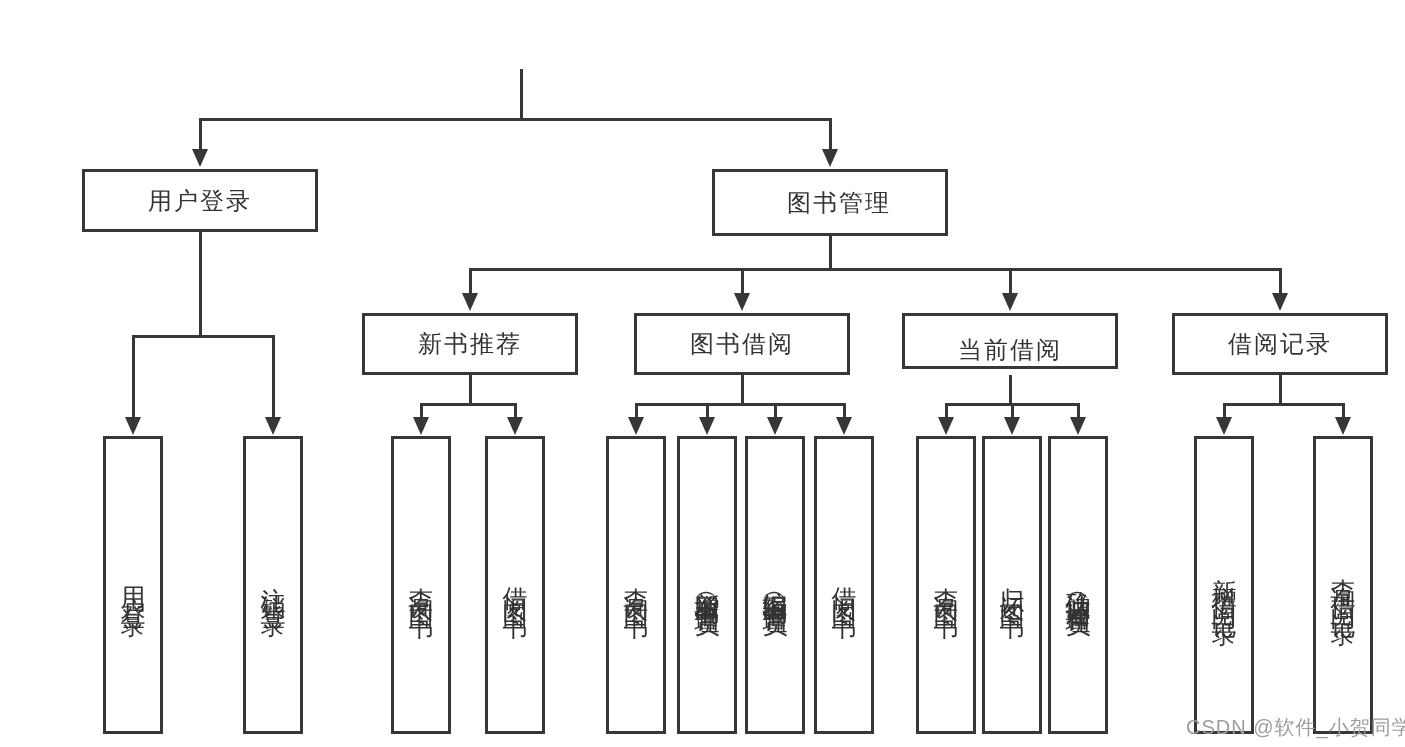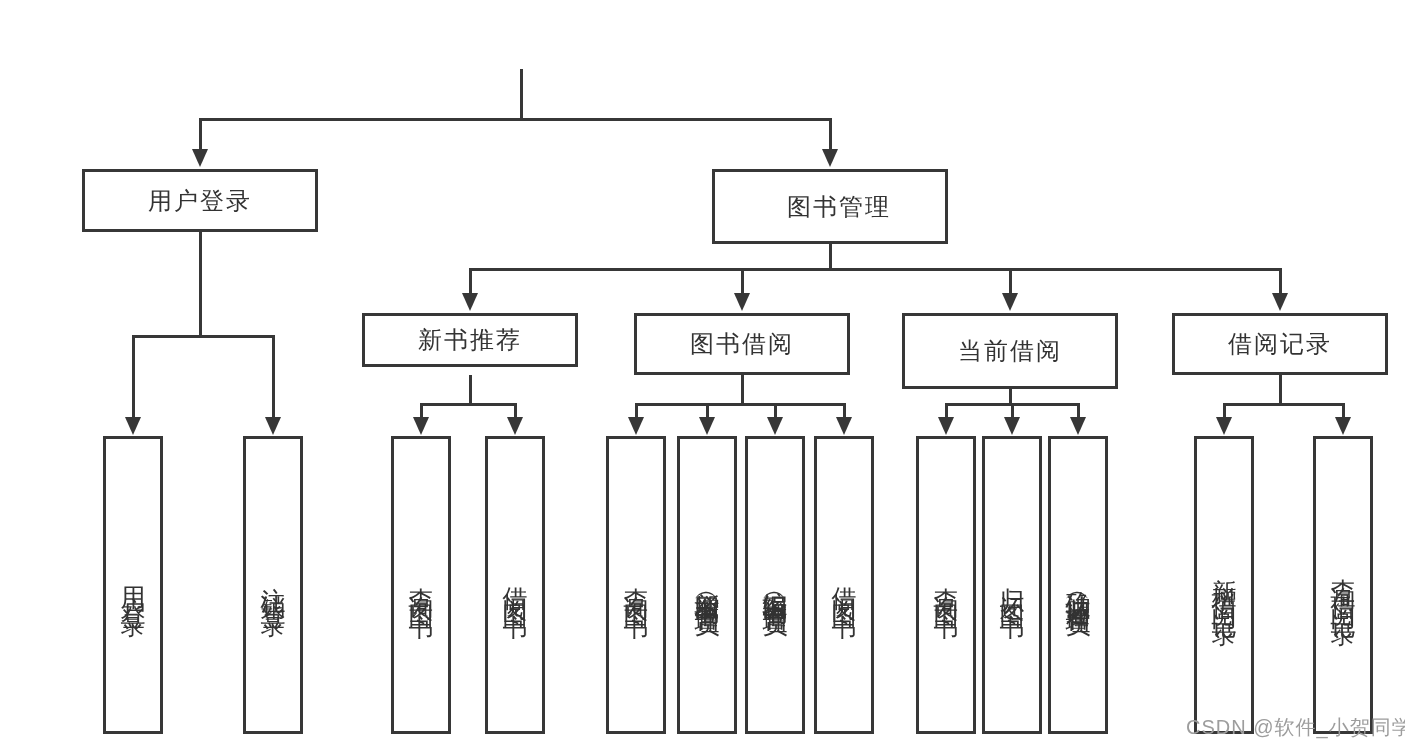--- a/index.html
+++ b/index.html
@@ -89,31 +89,31 @@
   <div class="ln" style="left:1222.5px;top:403px;width:122px;height:3px;"></div>
   <div class="ln" style="left:1222.5px;top:405px;width:3px;height:12px;"></div>
   <div class="ln" style="left:1341.5px;top:405px;width:3px;height:12px;"></div>
   <div class="ar" style="left:1216px;top:417px;"></div>
   <div class="ar" style="left:1335px;top:417px;"></div>
 
 
   <div class="box hbox" style="left:82px;top:169px;width:236px;height:63px;">
     <span>用户登录</span>
   </div>
-  <div class="box hbox" style="left:712px;top:169px;width:236px;height:75px;padding-left:18px;">
+  <div class="box hbox" style="left:712px;top:169px;width:236px;height:67px;padding-left:18px;">
     <span>图书管理</span>
   </div>
 
-  <div class="box hbox" style="left:362px;top:313px;width:216px;height:54px;">
+  <div class="box hbox" style="left:362px;top:313px;width:216px;height:62px;">
     <span>新书推荐</span>
   </div>
   <div class="box hbox" style="left:634px;top:313px;width:216px;height:62px;font-family:Liberation Mono, monospace;">
     <span>图书借阅</span>
   </div>
-  <div class="box hbox" style="left:902px;top:313px;width:216px;height:76px;">
+  <div class="box hbox" style="left:902px;top:313px;width:216px;height:56px;align-items:flex-end;">
     <span>当前借阅</span>
   </div>
   <div class="box hbox" style="left:1172px;top:313px;width:216px;height:62px;">
     <span>借阅记录</span>
   </div>
 
   <div class="box vbox" style="left:103px;top:436px;width:60px;height:298px;">
     <span>用户登录</span>
   </div>
   <div class="box vbox" style="left:243px;top:436px;width:60px;height:298px;">

